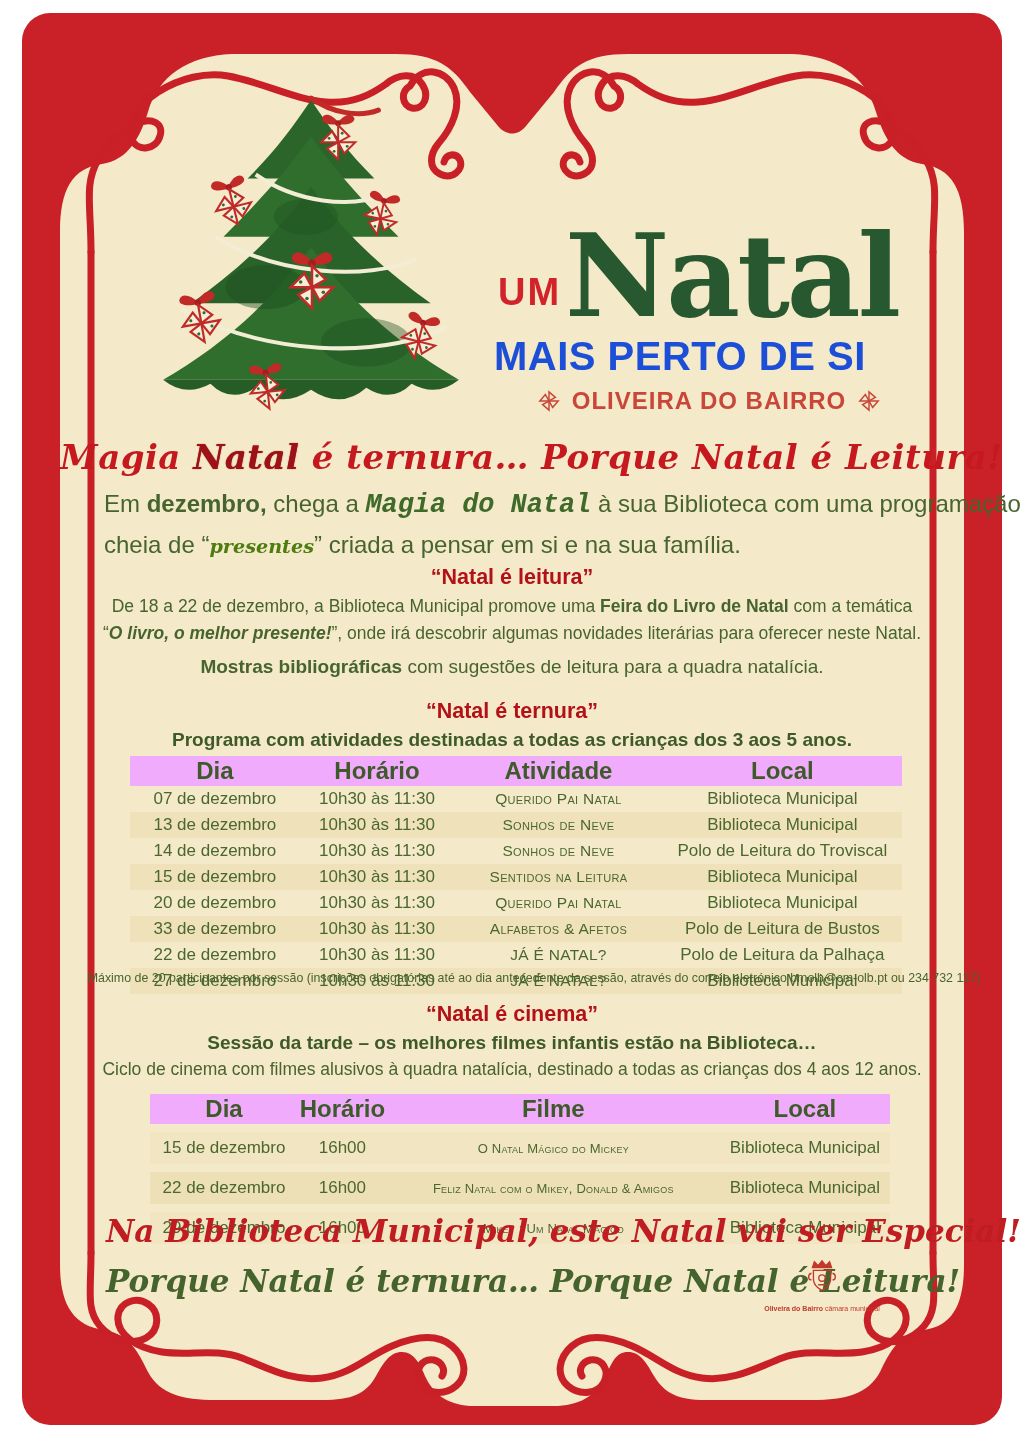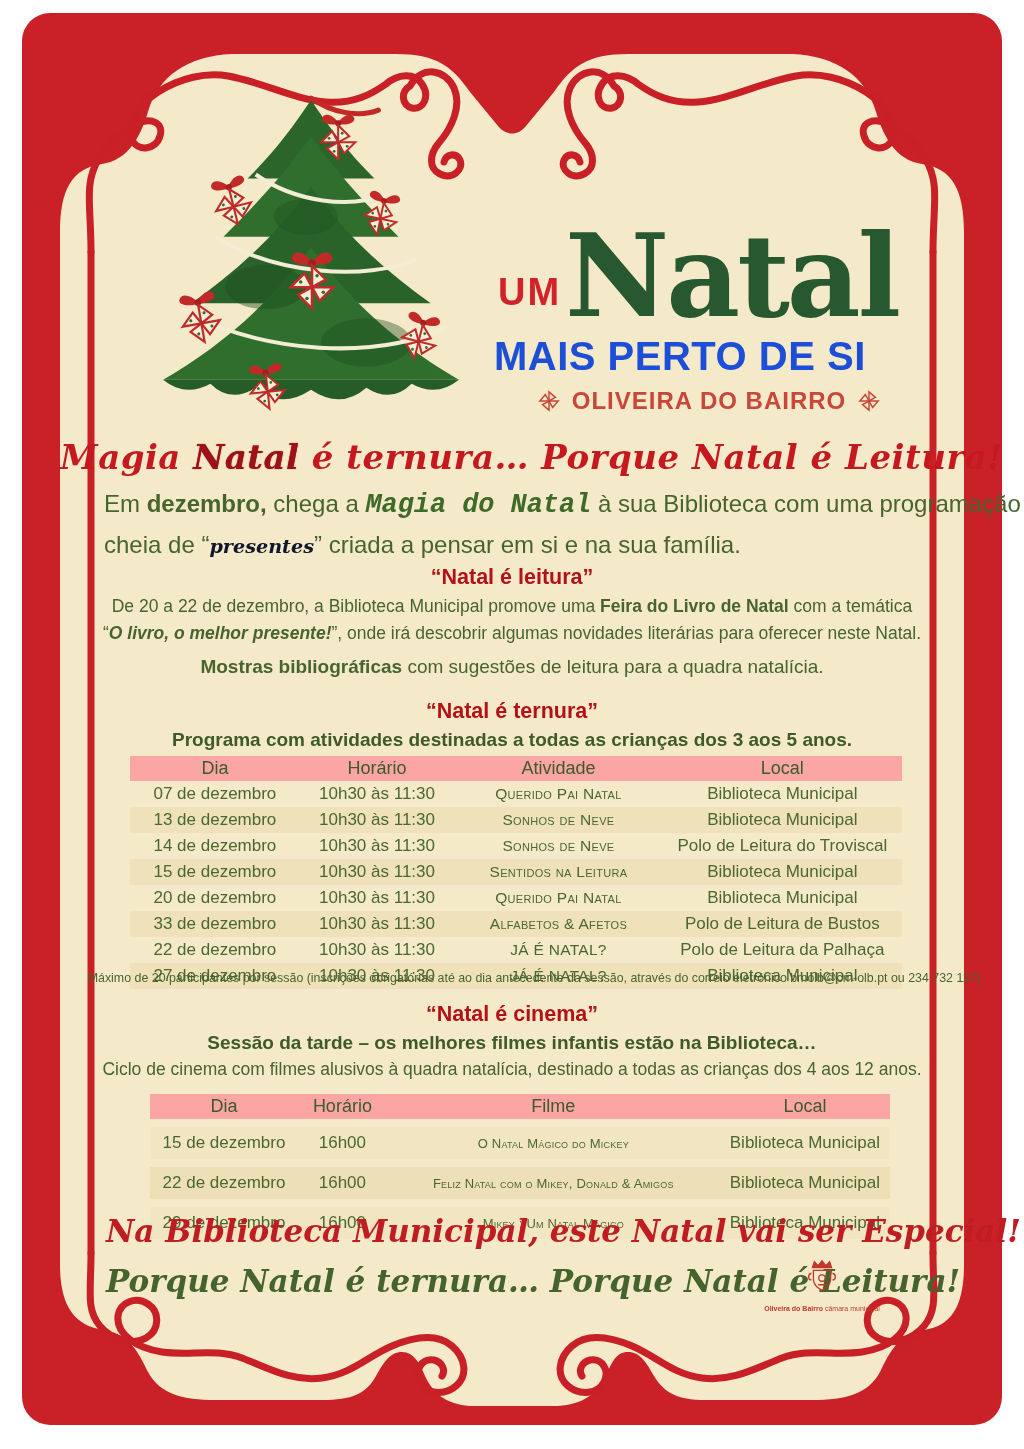--- a/index.html
+++ b/index.html
@@ -30,24 +30,24 @@
   .sub-bold{font-weight:700;font-size:19px;color:#3d5a28;}
   .body-line{font-size:17.5px;color:#47642e;white-space:nowrap;}
   .note{top:971px;font-size:12.4px;color:#47642e;white-space:nowrap;padding-left:22px;}
   .closing1{left:106px;top:1213px;font-size:31px;color:#bf1d22;white-space:nowrap;}
   .closing2{left:106px;top:1263px;font-size:31px;color:#45632d;white-space:nowrap;}
   
   .seg-b{font-weight:700;}
   .seg-bi{font-weight:700;font-style:italic;}
   .seg-emph{color:#9c1217;text-shadow:0 0 1px #9c1217;}
   .seg-scriptGreen{font-family:Liberation Mono, monospace;font-style:italic;font-weight:700;color:#3f6a2a;font-size:1.12em;}
-  .seg-scriptGreenSm{font-family:"DejaVu Serif",serif;font-style:italic;font-weight:700;color:#0f172a;font-size:.8em;}
+  .seg-scriptGreenSm{font-family:"DejaVu Serif",serif;font-style:italic;font-weight:700;color:#4d7c0f;font-size:.8em;}
   
   table{position:absolute;table-layout:fixed;border-collapse:collapse;text-align:center;color:#4a672f;}
-  th{font-weight:400;color:#3d5a28;background:#fca5a5;font-size:18px;height:23px;}
+  th{font-weight:700;color:#3d5a28;background:#f0abfc;font-size:24px;height:23px;}
   .tbl1{left:130px;top:756px;width:772px;font-size:17px;}
   .tbl1 td{height:24px;}
   .tbl1 tbody tr:nth-child(even) td{background:#efe2ba;}
   .tbl1 td:nth-child(3){font-variant:small-caps;font-size:15.5px;letter-spacing:.3px;}
   .tbl2{left:150px;top:1086px;width:740px;font-size:17px;border-collapse:separate;border-spacing:0 8px;}
   .tbl2 td{height:30px;}
   .tbl2 tbody tr:nth-child(odd) td{background:#f2e6c2;}
   .tbl2 tbody tr:nth-child(even) td{background:#eee0b6;}
   .tbl2 td:nth-child(3){font-variant:small-caps;font-size:13px;letter-spacing:.2px;}
   
@@ -165,21 +165,21 @@
     </svg>
   </div>
 </div>
 
 <div class="abs center script headline"><span>Magia </span><span class="seg-emph">Natal</span><span> é ternura… Porque Natal é Leitura!</span></div>
 
 <div class="abs para" style="top:490px"><span>Em </span><span class="seg-b">dezembro,</span><span> chega a </span><span class="seg-scriptGreen">Magia do Natal</span><span> à sua Biblioteca com uma programação</span></div>
 <div class="abs para" style="top:531px"><span>cheia de “</span><span class="seg-scriptGreenSm">presentes</span><span>” criada a pensar em si e na sua família.</span></div>
 
 <div class="abs center sec-title" style="top:565px">“Natal é leitura”</div>
-<div class="abs center body-line" style="top:596px"><span>De 20 a 22 de dezembro, a Biblioteca Municipal promove uma </span><span class="seg-b">Feira do Livro de Natal</span><span> com a temática</span></div>
+<div class="abs center body-line" style="top:596px"><span>De 18 a 22 de dezembro, a Biblioteca Municipal promove uma </span><span class="seg-b">Feira do Livro de Natal</span><span> com a temática</span></div>
 <div class="abs center body-line" style="top:623px"><span>“</span><span class="seg-bi">O livro, o melhor presente!</span><span>”, onde irá descobrir algumas novidades literárias para oferecer neste Natal.</span></div>
 <div class="abs center body-line" style="top:656px;font-size:19px"><span class="seg-b">Mostras bibliográficas</span><span> com sugestões de leitura para a quadra natalícia.</span></div>
 
 <div class="abs center sec-title" style="top:699px">“Natal é ternura”</div>
 <div class="abs center sub-bold" style="top:729px">Programa com atividades destinadas a todas as crianças dos 3 aos 5 anos.</div>
 
 <table class="tbl1">
   <colgroup>
       <col style="width:22%">
       <col style="width:20%">

